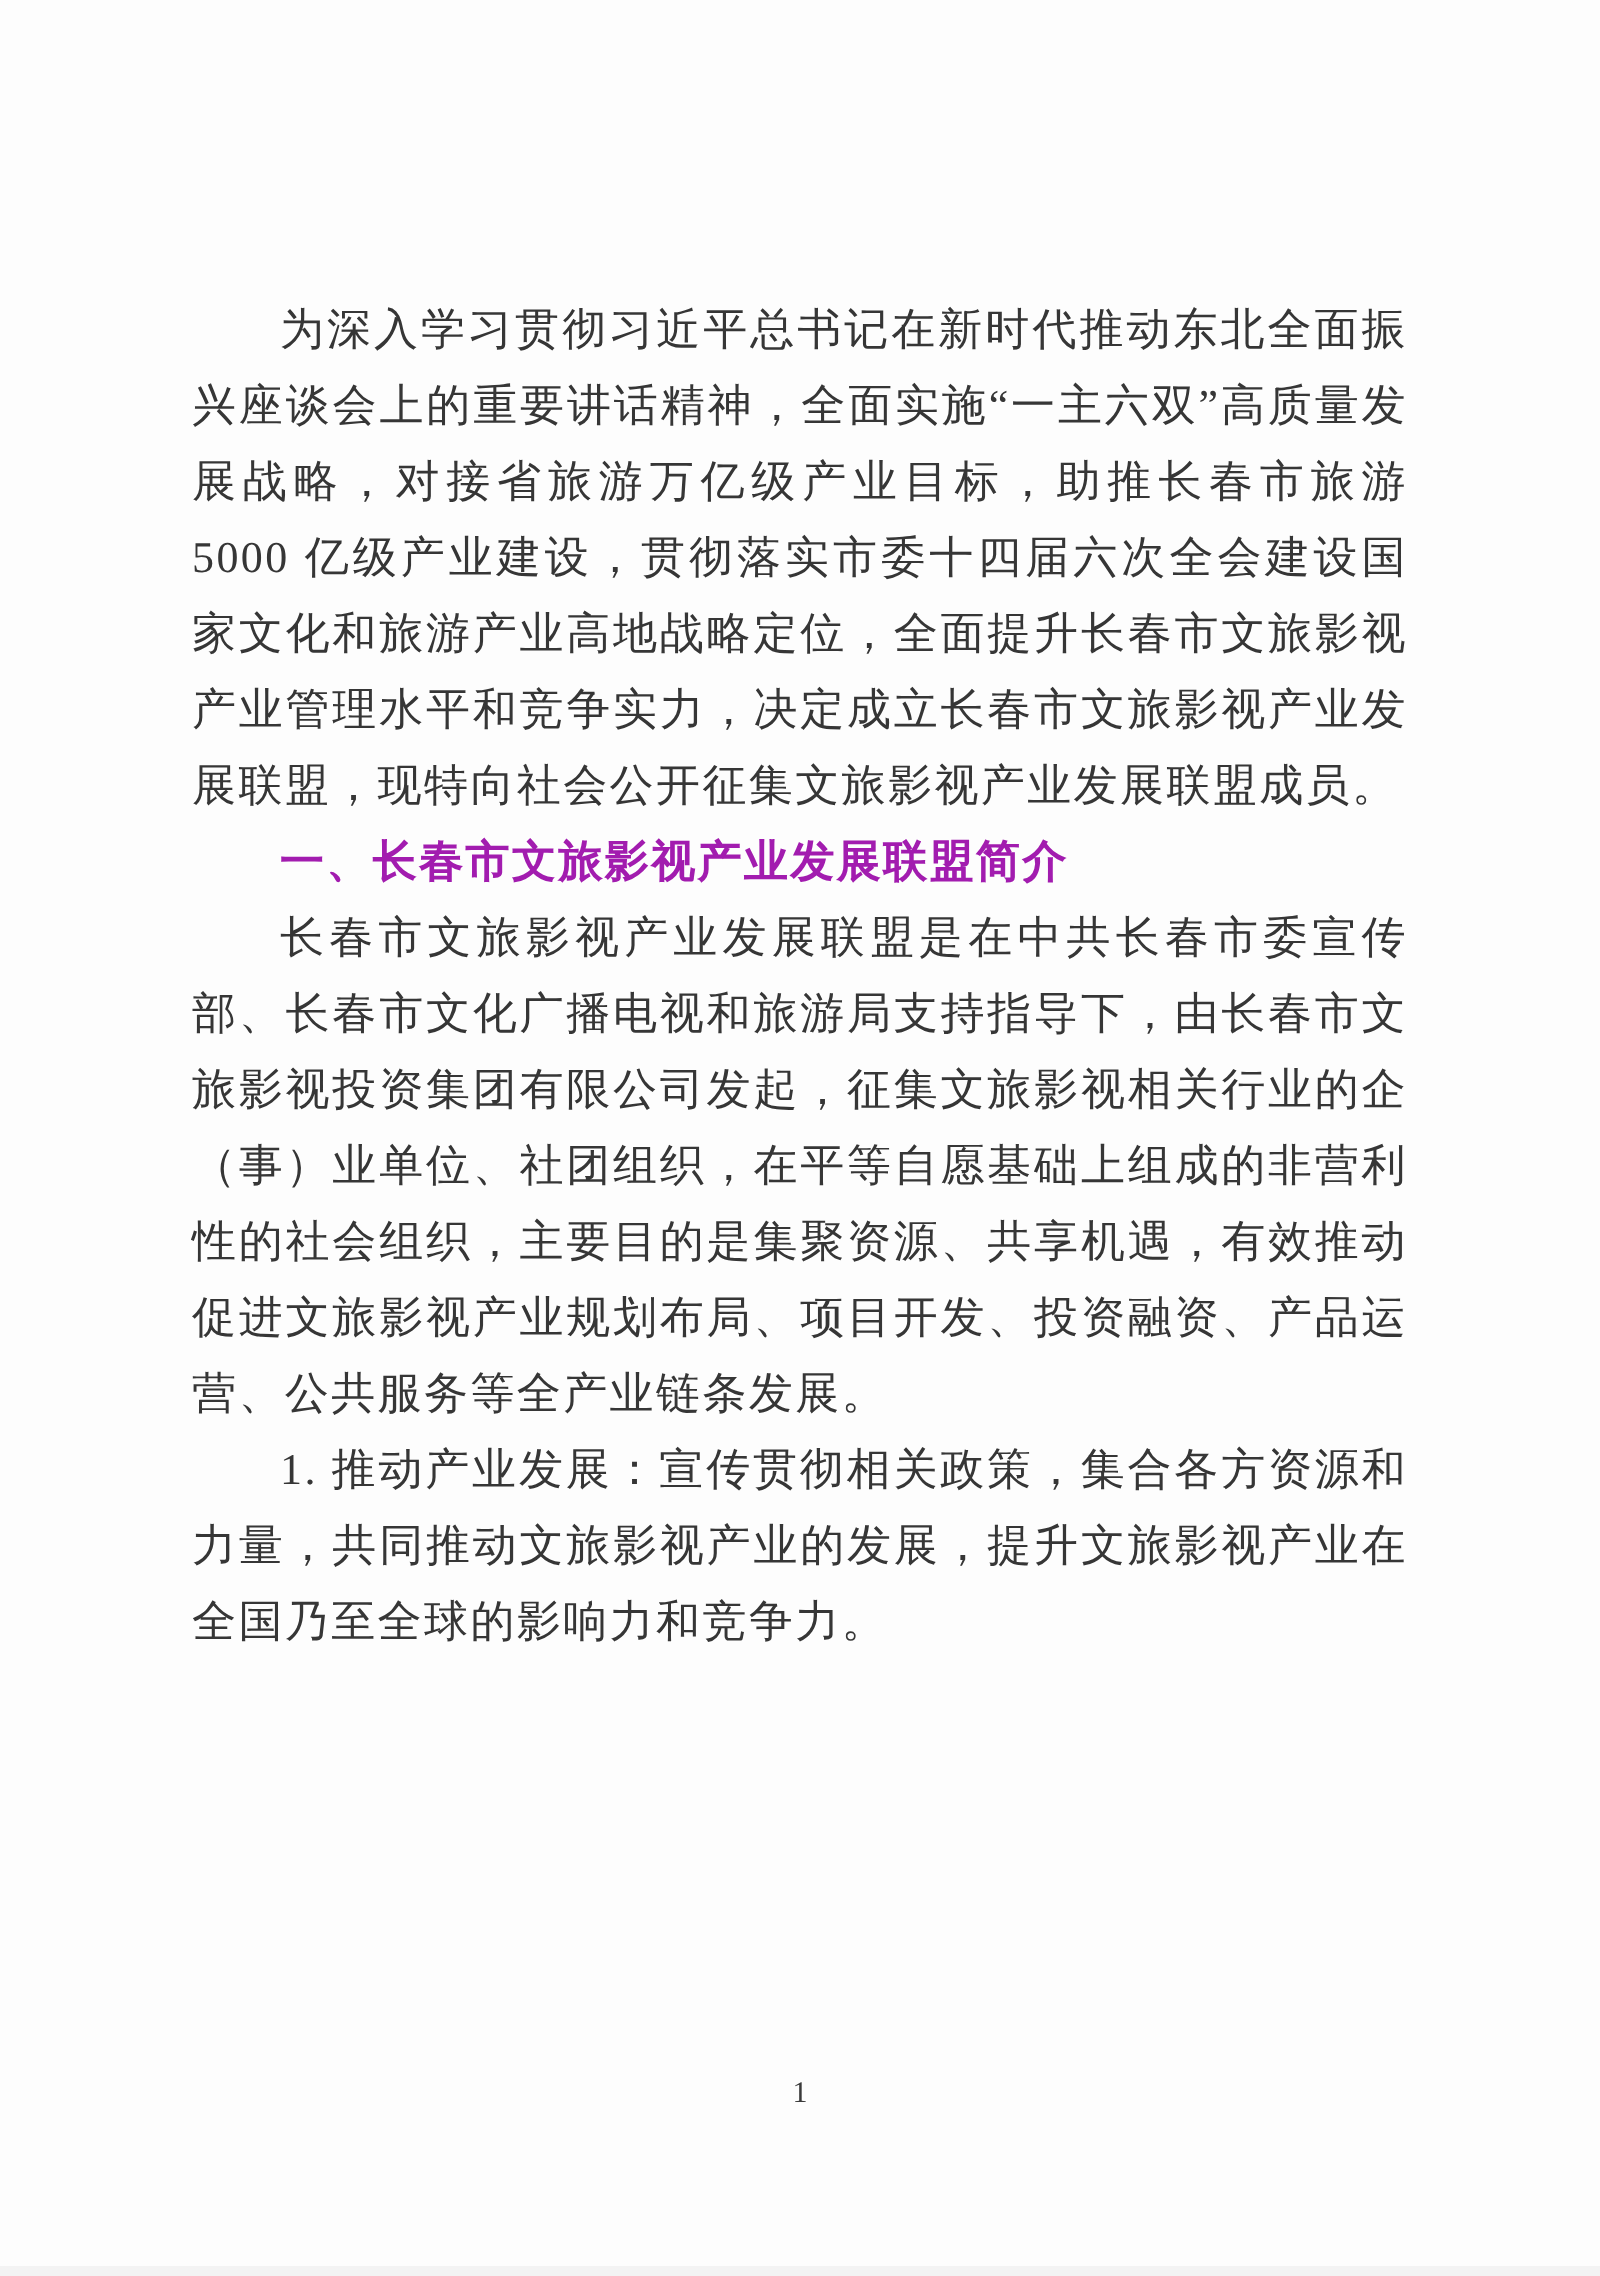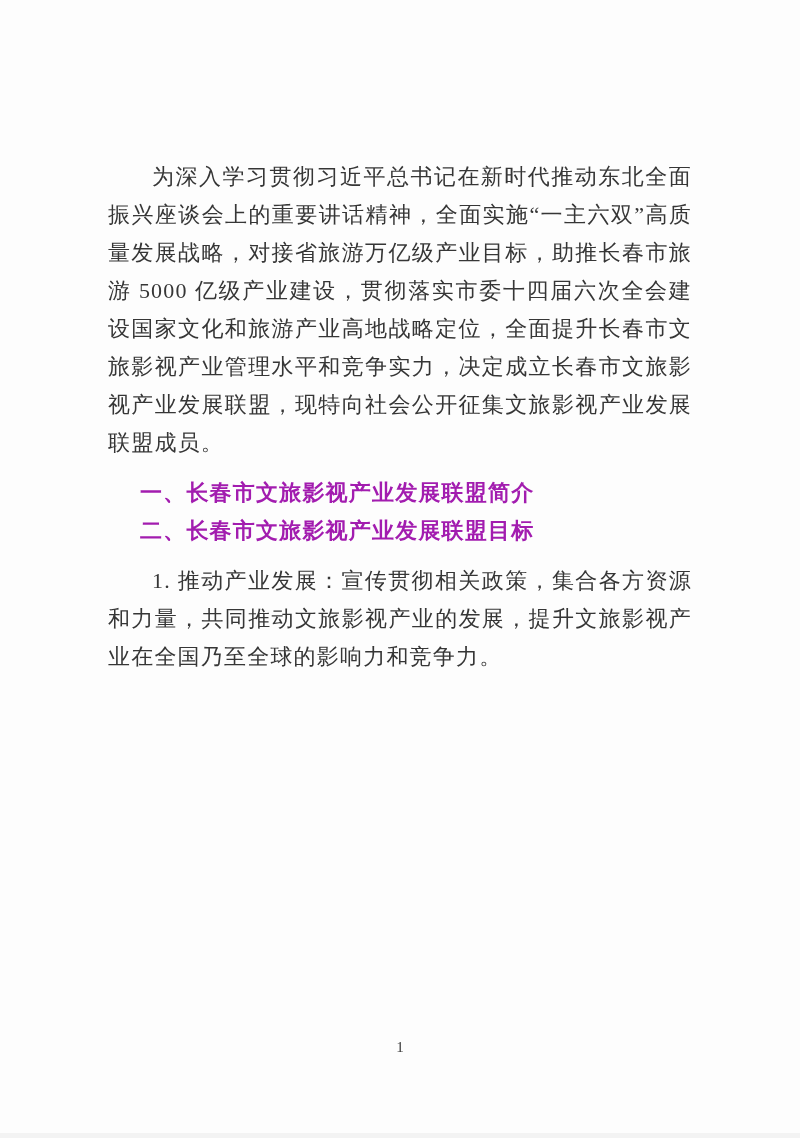--- a/index.html
+++ b/index.html
@@ -42,21 +42,21 @@
     color: #2d2d2d;
     margin: 0 0 50px 0;
     font-family: "Liberation Serif", serif;
   }
   .body-para {
     font-size: 22px;
     line-height: 38px;
     letter-spacing: 1.2px;
     text-align: justify;
     text-indent: 2em;
-    margin: 12px;
+    margin: 0;
     color: #363636;
   }
   .section-heading {
     font-family: "Liberation Sans", sans-serif;
     font-weight: bold;
     font-size: 22px;
     line-height: 38px;
     letter-spacing: 1.2px;
     text-indent: 2em;
     margin: 0;
@@ -79,22 +79,22 @@
 <body>
 
 <div class="page">
   <div class="content">
 
 
     <p class="body-para">为深入学习贯彻习近平总书记在新时代推动东北全面振兴座谈会上的重要讲话精神，全面实施“一主六双”高质量发展战略，对接省旅游万亿级产业目标，助推长春市旅游 5000 亿级产业建设，贯彻落实市委十四届六次全会建设国家文化和旅游产业高地战略定位，全面提升长春市文旅影视产业管理水平和竞争实力，决定成立长春市文旅影视产业发展联盟，现特向社会公开征集文旅影视产业发展联盟成员。</p>
 
     <h2 class="section-heading">一、长春市文旅影视产业发展联盟简介</h2>
 
+    <p class="body-para">长春市文旅影视产业发展联盟是在中共长春市委宣传部、长春市文化广播电视和旅游局支持指导下，由长春市文旅影视投资集团有限公司发起，征集文旅影视相关行业的企（事）业单位、社团组织，在平等自愿基础上组成的非营利性的社会组织，主要目的是集聚资源、共享机遇，有效推动促进文旅影视产业规划布局、项目开发、投资融资、产品运营、公共服务等全产业链条发展。</p>
 
-    <h2 class="section-heading">二、长春市文旅影视产业发展联盟目标</h2>
 
     <p class="body-para">1. 推动产业发展：宣传贯彻相关政策，集合各方资源和力量，共同推动文旅影视产业的发展，提升文旅影视产业在全国乃至全球的影响力和竞争力。</p>
 
 
   </div>
 
   <div class="footer">
     <span class="page-number">1</span>
   </div>
 </div>

